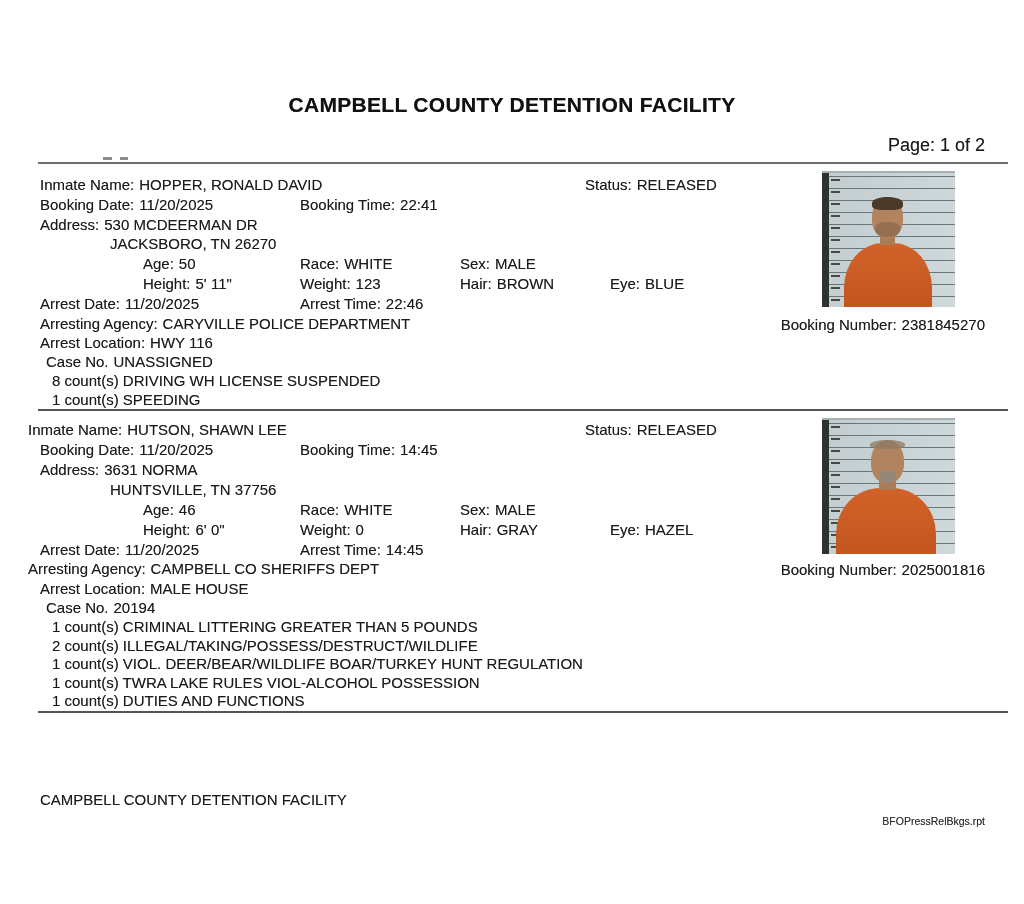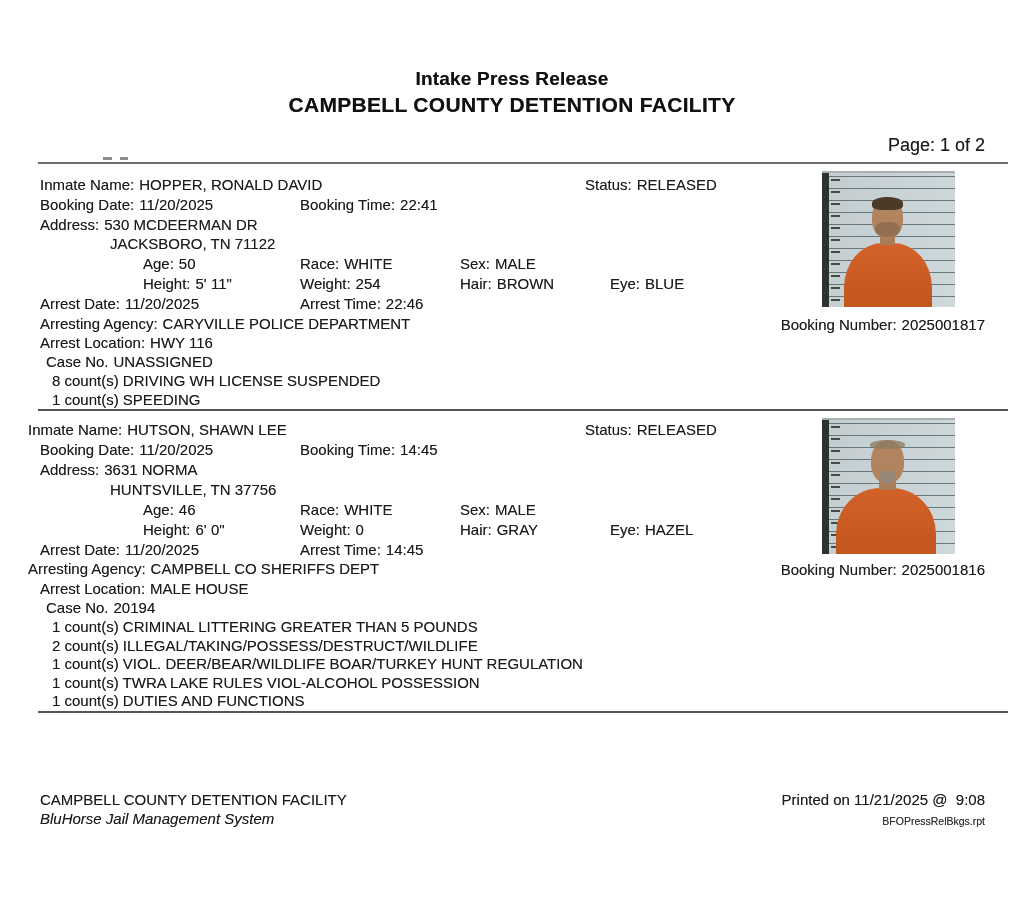--- a/index.html
+++ b/index.html
@@ -42,52 +42,51 @@
   .beard{position:absolute;left:3px;right:3px;bottom:1px;height:15px;background:#7d5f44;
          opacity:.55;border-radius:40% 40% 46% 46%;}
   .goatee{position:absolute;left:8px;right:8px;bottom:0;height:12px;background:#8f8a7e;
           opacity:.8;border-radius:30% 30% 50% 50%;}
 </style>
 </head>
 <body>
 
 <div class="page">
 
-  <div class="title1" style="top:68px">Intake Press Release</div>
   <div class="title2" style="top:93px">CAMPBELL COUNTY DETENTION FACILITY</div>
   <div class="t right" style="top:136px;font-size:18px">Page: 1 of 2</div>
 
   <div class="artifact" style="left:103px;top:157px;width:9px"></div>
   <div class="artifact" style="left:120px;top:157px;width:8px"></div>
   <div class="rule" style="top:162px"></div>
 
   <section>
     <div class="t" style="left:40px;top:175px"><span class="lb">Inmate Name:</span><span>HOPPER, RONALD DAVID</span></div>
     <div class="t" style="left:585px;top:175px"><span class="lb">Status:</span><span>RELEASED</span></div>
 
     <div class="t" style="left:40px;top:195px"><span class="lb">Booking Date:</span><span>11/20/2025</span></div>
     <div class="t" style="left:300px;top:195px"><span class="lb">Booking Time:</span><span>22:41</span></div>
 
     <div class="t" style="left:40px;top:215px"><span class="lb">Address:</span><span>530 MCDEERMAN DR</span></div>
-    <div class="t" style="left:110px;top:234px">JACKSBORO, TN 71122</div>
+    <div class="t" style="left:110px;top:234px">JACKSBORO, TN 26270</div>
 
     <div class="t" style="left:143px;top:254px"><span class="lb">Age:</span><span>50</span></div>
     <div class="t" style="left:300px;top:254px"><span class="lb">Race:</span><span>WHITE</span></div>
     <div class="t" style="left:460px;top:254px"><span class="lb">Sex:</span><span>MALE</span></div>
 
     <div class="t" style="left:143px;top:274px"><span class="lb">Height:</span><span>5' 11"</span></div>
-    <div class="t" style="left:300px;top:274px"><span class="lb">Weight:</span><span>254</span></div>
+    <div class="t" style="left:300px;top:274px"><span class="lb">Weight:</span><span>123</span></div>
     <div class="t" style="left:460px;top:274px"><span class="lb">Hair:</span><span>BROWN</span></div>
     <div class="t" style="left:610px;top:274px"><span class="lb">Eye:</span><span>BLUE</span></div>
 
     <div class="t" style="left:40px;top:294px"><span class="lb">Arrest Date:</span><span>11/20/2025</span></div>
     <div class="t" style="left:300px;top:294px"><span class="lb">Arrest Time:</span><span>22:46</span></div>
 
     <div class="t" style="left:40px;top:314px"><span class="lb">Arresting Agency:</span><span>CARYVILLE POLICE DEPARTMENT</span></div>
-    <div class="t right" style="top:315px"><span class="lb">Booking Number:</span><span>2025001817</span></div>
+    <div class="t right" style="top:315px"><span class="lb">Booking Number:</span><span>2381845270</span></div>
 
     <div class="t" style="left:40px;top:333px"><span class="lb">Arrest Location:</span><span>HWY 116</span></div>
     <div class="t" style="left:46px;top:352px"><span class="lb">Case No.</span><span>UNASSIGNED</span></div>
 
     <div class="t" style="left:52px;top:371px">8 count(s) DRIVING WH LICENSE SUSPENDED</div>
     <div class="t" style="left:52px;top:390px">1 count(s) SPEEDING</div>
 
     <div class="photo" style="left:822px;top:171px">
       <div class="ph-lines"></div>
       <div class="ph-strip"></div>
@@ -150,17 +149,15 @@
           <div class="hair-bald"></div>
           <div class="goatee"></div>
         </div>
       </div>
     </div>
   </section>
 
   <div class="rule dark" style="top:711px"></div>
 
   <div class="t" style="left:40px;top:790px">CAMPBELL COUNTY DETENTION FACILITY</div>
-  <div class="t italic" style="left:40px;top:809px">BluHorse Jail Management System</div>
-  <div class="t right" style="top:790px">Printed on 11/21/2025 @  9:08</div>
   <div class="t right small" style="top:812px">BFOPressRelBkgs.rpt</div>
 
 </div>
 
 </body></html>

